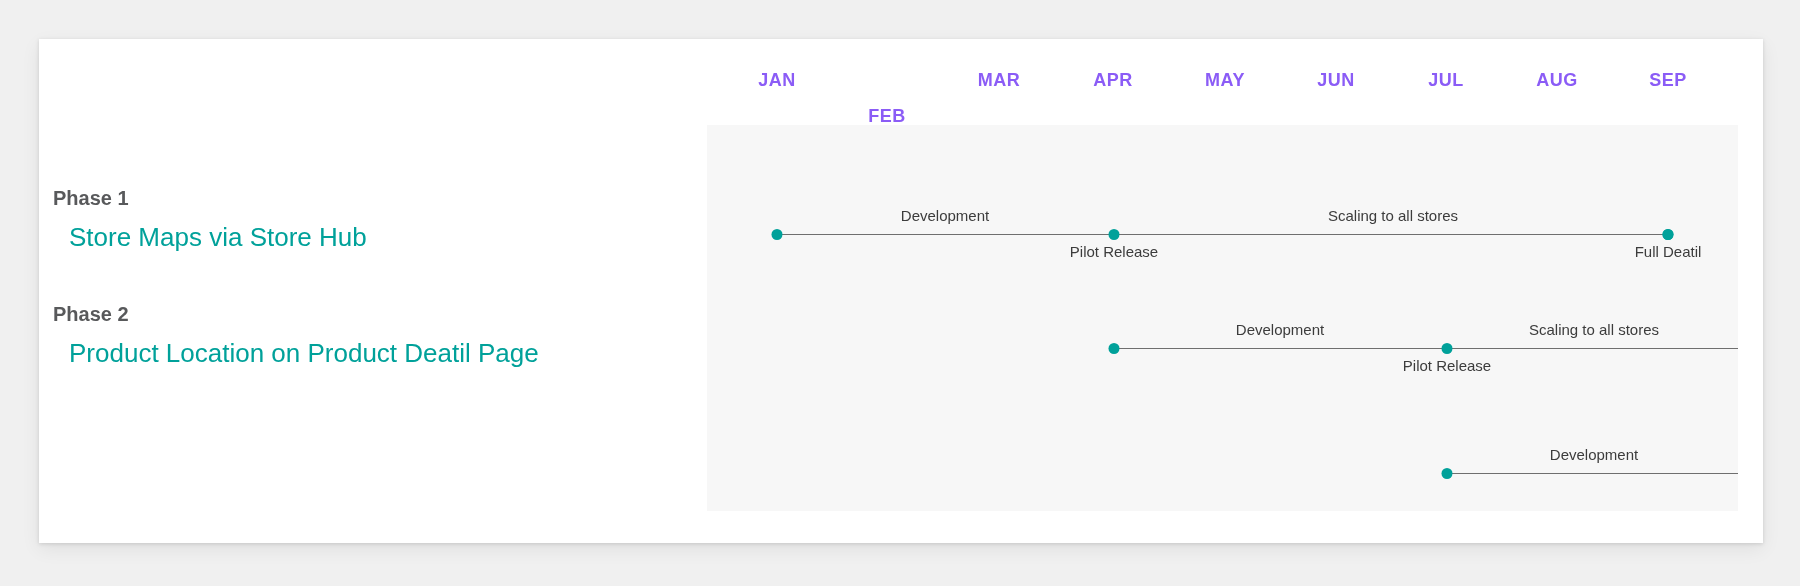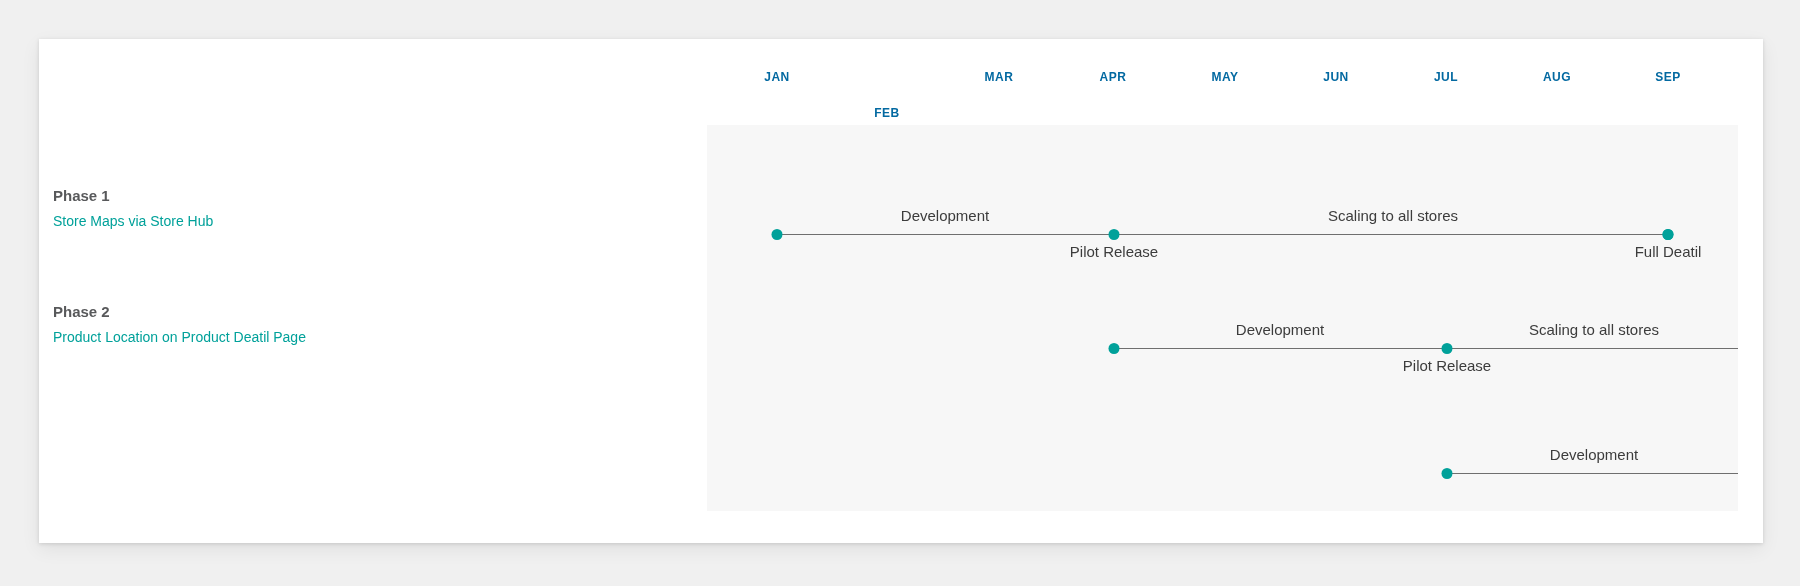--- a/index.html
+++ b/index.html
@@ -29,24 +29,24 @@
     position: absolute;
     left: 0;
     top: 0;
     width: 100%;
     height: 86px;
   }
   .month-label {
     position: absolute;
     top: 31px;
     transform: translateX(-50%);
-    font-size: 12px;
+    font-size: 18px;
     font-weight: bold;
     letter-spacing: 0.5px;
-    color: #0369a1;
+    color: #8b5cf6;
     white-space: nowrap;
   }
 
   
   #chart-panel {
     position: absolute;
     left: 668px;
     top: 86px;
     width: 1031px;
     height: 386px;
@@ -60,31 +60,31 @@
     top: 0;
     width: 668px;
     height: 504px;
   }
   .phase-entry {
     position: absolute;
     left: 14px;
     width: 640px;
   }
   .phase-kicker {
-    font-size: 15px;
+    font-size: 20px;
     font-weight: bold;
     color: #58595b;
     margin: 0 0 11px 0;
     line-height: 1;
   }
   .phase-title {
-    font-size: 14px;
+    font-size: 26px;
     font-weight: normal;
     color: #00a19a;
-    margin: 0;
+    margin: 16px;
     line-height: 1.05;
     white-space: nowrap;
   }
 
   
   .timeline-row {
     position: absolute;
     height: 90px;
   }
   .timeline-line {

